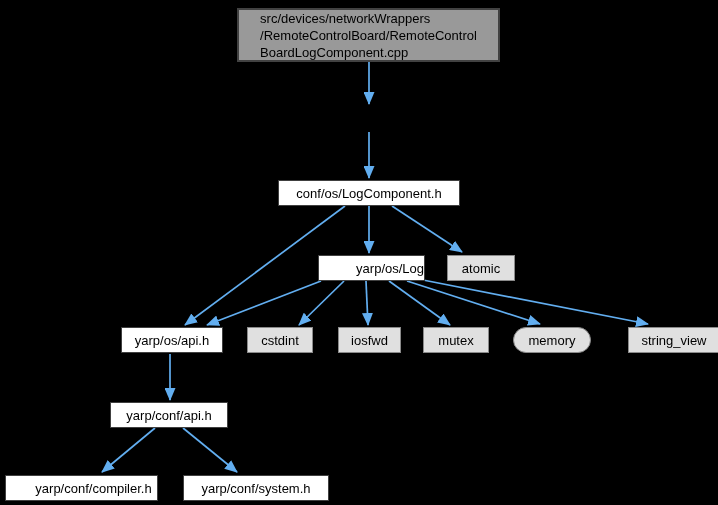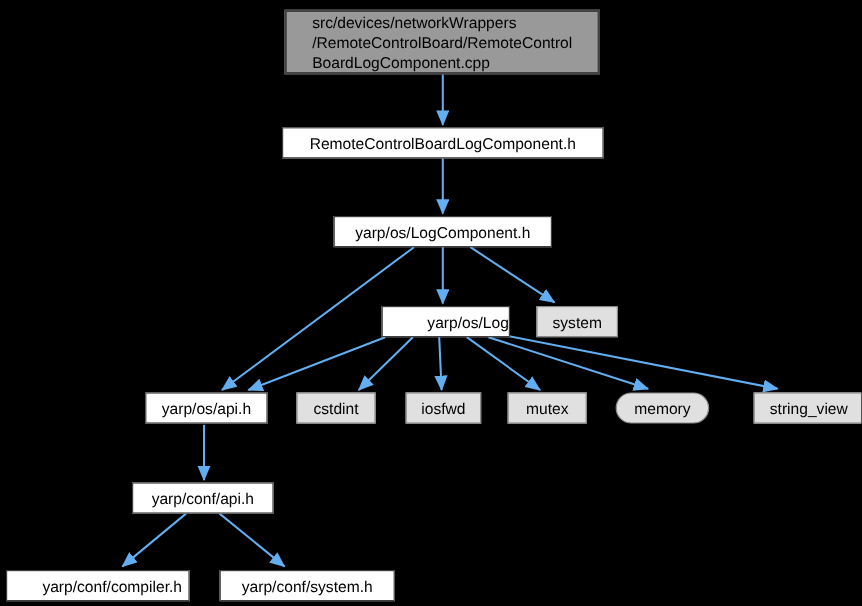--- a/index.html
+++ b/index.html
@@ -89,24 +89,23 @@
     <line x1="407" y1="281" x2="540" y2="324" marker-end="url(#arrowhead)"></line>
     <line x1="423" y1="280" x2="648" y2="324" marker-end="url(#arrowhead)"></line>
     <line x1="170" y1="354" x2="170" y2="400" marker-end="url(#arrowhead)"></line>
     <line x1="155" y1="428" x2="102" y2="472" marker-end="url(#arrowhead)"></line>
     <line x1="183" y1="428" x2="237" y2="472" marker-end="url(#arrowhead)"></line>
   </svg>
 
   <div class="node current" style="left:237px; top:8px;   width:263px; height:54px;">src/devices/networkWrappers
 /RemoteControlBoard/RemoteControl
 BoardLogComponent.cpp</div>
-  <div class="node white" style="left:235px; top:106px; width:268px; height:26px;">RemoteControlBoardLogComponent.h</div>
-  <div class="node white" style="left:278px; top:180px; width:182px; height:26px;">yarp/os/LogComponent.h</div>
+  <div class="node white" style="left:278px; top:180px; width:182px; height:26px;">conf/os/LogComponent.h</div>
   <div class="node white" style="left:318px; top:255px; width:107px; height:26px;padding-left:48px;">yarp/os/Log.h</div>
-  <div class="node system" style="left:447px; top:255px; width:68px;  height:26px;">system</div>
+  <div class="node system" style="left:447px; top:255px; width:68px;  height:26px;">atomic</div>
   <div class="node white" style="left:121px; top:327px; width:102px; height:26px;">yarp/os/api.h</div>
   <div class="node system" style="left:247px; top:327px; width:66px;  height:26px;">cstdint</div>
   <div class="node system" style="left:338px; top:327px; width:63px;  height:26px;">iosfwd</div>
   <div class="node system" style="left:423px; top:327px; width:66px;  height:26px;">mutex</div>
   <div class="node system" style="left:513px; top:327px; width:78px;  height:26px;border-radius:13px;">memory</div>
   <div class="node system" style="left:628px; top:327px; width:92px;  height:26px;">string_view</div>
   <div class="node white" style="left:110px; top:402px; width:118px; height:26px;">yarp/conf/api.h</div>
   <div class="node white" style="left:5px;   top:475px; width:153px; height:26px;padding-left:24px;">yarp/conf/compiler.h</div>
   <div class="node white" style="left:183px; top:475px; width:146px; height:26px;">yarp/conf/system.h</div>
 

